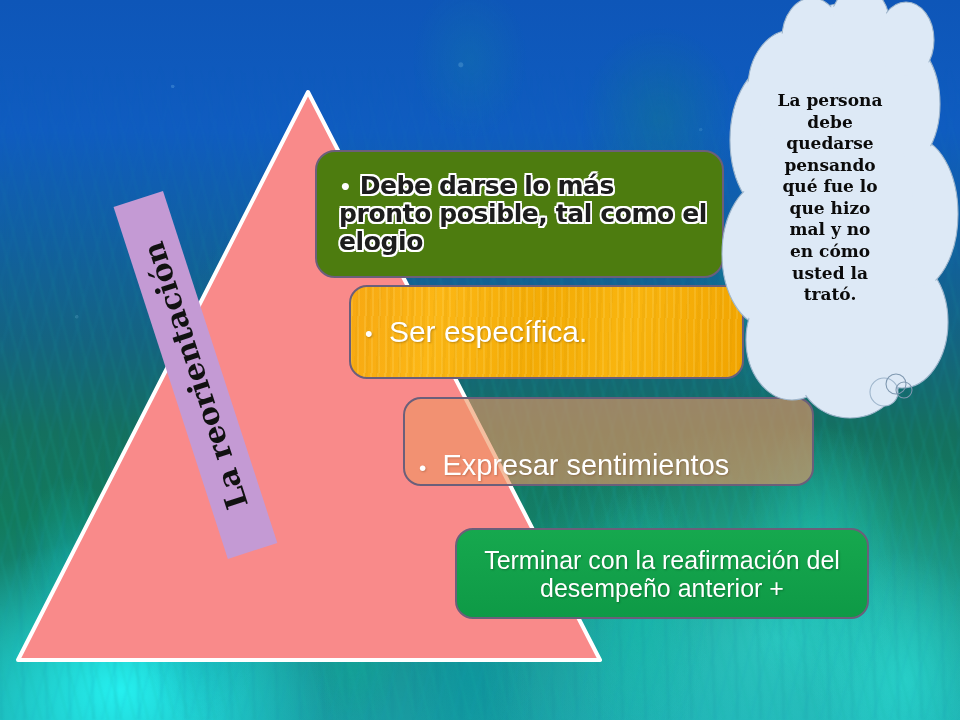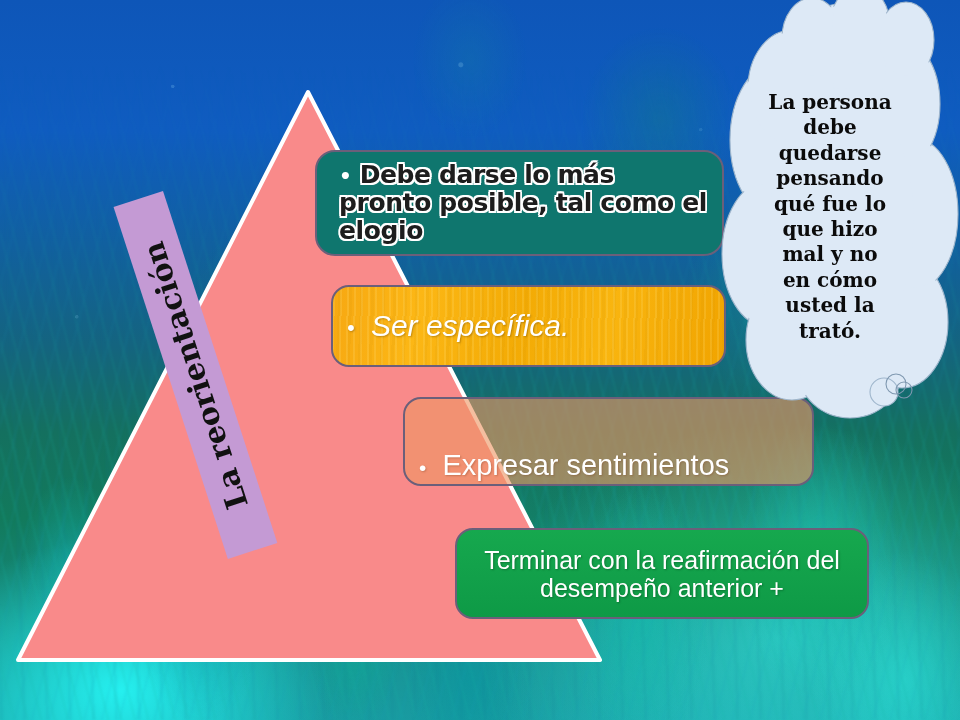--- a/index.html
+++ b/index.html
@@ -122,22 +122,22 @@
   }
   .box .txt {
     width: 100%;
     color: #ffffff;
     line-height: 1.12;
   }
 
   
   #box-green-top {
     left: 315px; top: 150px;
-    width: 409px; height: 106px;
-    background: #0f766e;
+    width: 409px; height: 128px;
+    background: #4d7c0f;
     border-radius: 20px;
   }
   #box-green-top .txt {
     padding: 0 10px 0 22px;
     font-size: 25px;
     font-weight: bold;
     font-family: "DejaVu Sans", sans-serif;
     letter-spacing: -0.4px;
     text-shadow:
       -1.6px -1.6px 0 #ffffff, 1.6px -1.6px 0 #ffffff,
@@ -147,27 +147,26 @@
     color: #1d1d1d;
   }
   #box-green-top .bullet-inline {
     color: #ffffff;
     text-shadow: none;
     font-size: 20px;
   }
 
   
   #box-amber {
-    left: 331px; top: 285px;
-    width: 395px; height: 82px;
+    left: 349px; top: 285px;
+    width: 395px; height: 94px;
     background:
       repeating-linear-gradient(91deg, rgba(255,235,150,0.16) 0 2px, rgba(0,0,0,0) 2px 7px),
       repeating-linear-gradient(-88deg, rgba(200,140,0,0.10) 0 3px, rgba(0,0,0,0) 3px 11px),
       linear-gradient(100deg, #f7a812 0%, #fcb715 22%, #f3ab05 48%, #f9b50f 70%, #f1a400 100%);
-    font-style: italic;
   }
   #box-amber .txt {
     padding-left: 14px;
     font-size: 30px;
     text-shadow: 1px 1px 2px rgba(80,50,0,0.35);
   }
 
   
   #box-peach {
     left: 403px; top: 397px;
@@ -208,21 +207,21 @@
   }
   #thought-cloud svg { display: block; }
   .cloud-text {
     position: absolute;
     left: 744px;
     top: 90px;
     width: 172px;
     text-align: center;
     font-family: "DejaVu Serif", "Liberation Serif", serif;
     font-weight: bold;
-    font-size: 20px;
+    font-size: 17px;
     line-height: 1.27;
     color: #0b0b0b;
     white-space: pre-line;
   }
 </style>
 </head>
 <body>
 
 <div id="slide">
 

